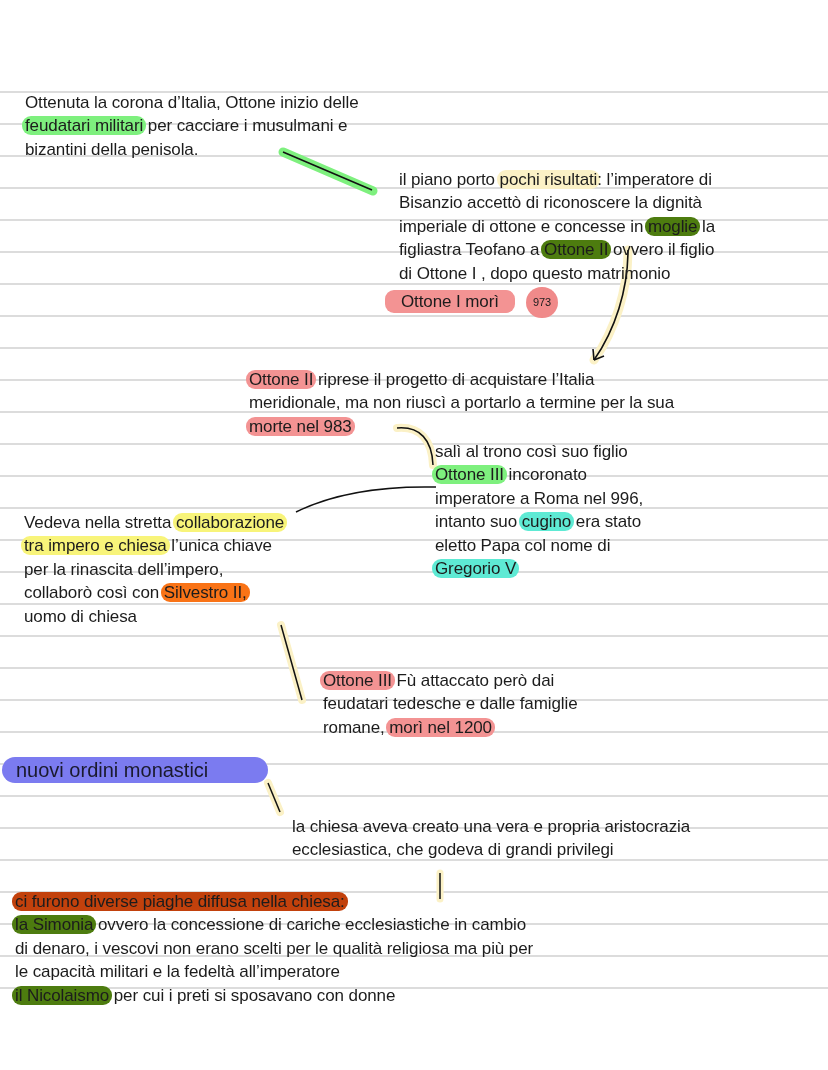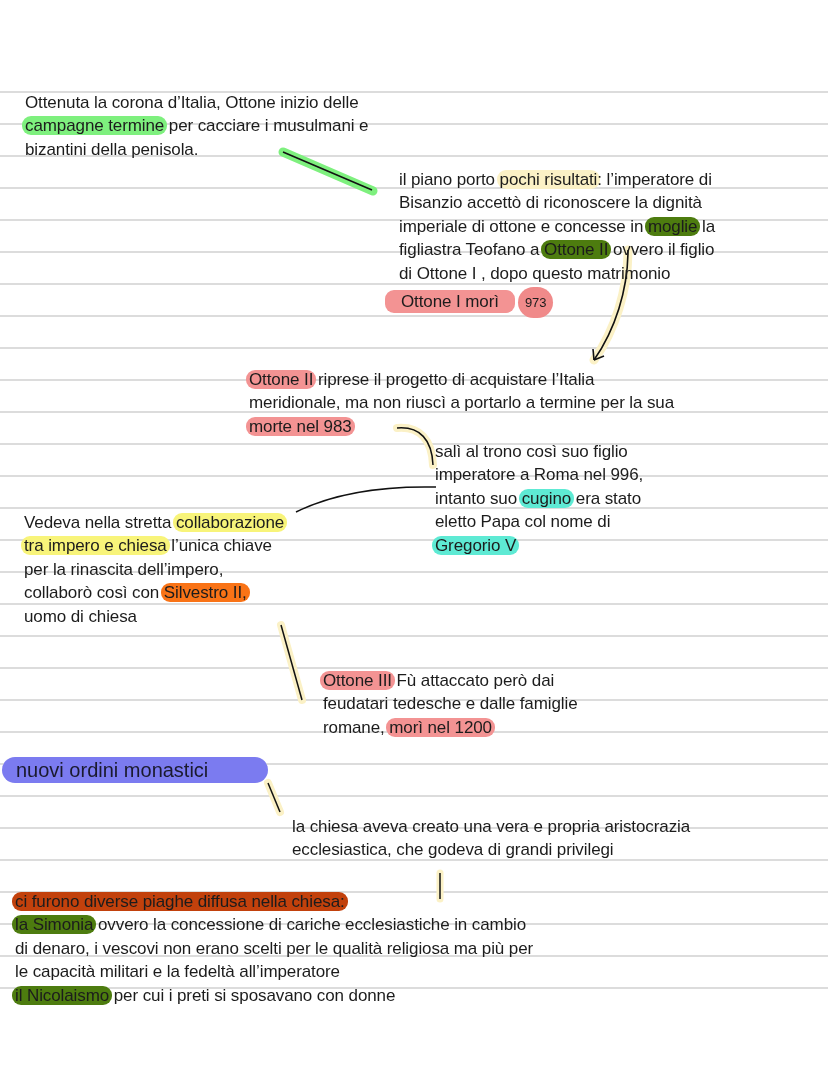--- a/index.html
+++ b/index.html
@@ -12,21 +12,21 @@
   .hl-green { background:#7ef07e; }
   .hl-dkgreen { background:#f97316; }
   .hl-yellow { background:#f8f47a; }
   .hl-paleyellow { background:#fbf1c6; }
   .hl-pink { background:#4d7c0f; }
   .hl-red { background:#f39393;border-radius:9px; }
   .hl-orange { background:#5eead4; }
   .hl-lime { background:#c2410c; }
   .heading { position:absolute; left:2px; top:757px; height:26px; width:266px; border-radius:13px;
              background:#7b7bf0; font-size:20px; line-height:26px; padding-left:14px; box-sizing:border-box; color:#1a1a2e; }
-  .year-badge { display:inline-block; background:#f08a8a; border-radius:16px; font-size:13px; padding:4px 7px; margin-left:6px; vertical-align:middle; }
+  .year-badge { display:inline-block; background:#f08a8a; border-radius:16px; font-size:11px; padding:4px 7px; margin-left:14px; vertical-align:middle; }
   svg.ink { position:absolute; left:0; top:0; pointer-events:none; }
 </style>
 </head>
 <body>
 
 <div id="rules">
     <div class="rule" style="top: 91px; background: rgb(220, 220, 220);"></div>
     <div class="rule" style="top: 123px; background: rgb(220, 220, 220);"></div>
     <div class="rule" style="top: 155px; background: rgb(220, 220, 220);"></div>
     <div class="rule" style="top: 187px; background: rgb(220, 220, 220);"></div>
@@ -76,41 +76,42 @@
 
   <line x1="268" y1="783" x2="280" y2="812" stroke="#fbf1c6" stroke-width="8" stroke-linecap="round"></line>
   <line x1="268" y1="783" x2="280" y2="812" stroke="#111" stroke-width="1.5"></line>
 
   <line x1="440" y1="873" x2="440" y2="899" stroke="#fbf1c6" stroke-width="7" stroke-linecap="round"></line>
   <line x1="440" y1="873" x2="440" y2="899" stroke="#111" stroke-width="1.5"></line>
 </svg>
 
 <div class="block" style="left:25px; top:91px;">
   <div>Ottenuta la corona d’Italia, Ottone inizio delle</div>
-  <div><span class="hl hl-green">campagne termine</span><span> per cacciare i musulmani e</span></div>
+  <div><span class="hl hl-green">feudatari militari</span><span> per cacciare i musulmani e</span></div>
   <div>bizantini della penisola.</div>
 </div>
 
 <div class="block" style="left:399px; top:168px;">
   <div><span>il piano porto </span><span class="hl hl-paleyellow">pochi risultati</span><span>: l’imperatore di</span></div>
   <div>Bisanzio accettò di riconoscere la dignità</div>
   <div><span>imperiale di ottone e concesse in </span><span class="hl hl-pink">moglie</span><span> la</span></div>
   <div><span>figliastra Teofano a </span><span class="hl hl-pink">Ottone II</span><span> ovvero il figlio</span></div>
   <div>di Ottone I , dopo questo matrimonio</div>
   <div style="margin-top:2px;"><span class="hl hl-red" style="padding:2px 16px; margin-left:-14px;">Ottone I morì</span><span class="year-badge">973</span></div>
 </div>
 
 <div class="block" style="left:249px; top:368px;">
   <div><span class="hl hl-red">Ottone II</span><span> riprese il progetto di acquistare l’Italia</span></div>
   <div>meridionale, ma non riuscì a portarlo a termine per la sua</div>
   <div><span class="hl hl-red">morte nel 983</span></div>
 </div>
 
 <div class="block" style="left:435px; top:440px;">
   <div>salì al trono così suo figlio</div>
+  <div><span class="hl hl-green">Ottone III</span><span> incoronato</span></div>
   <div>imperatore a Roma nel 996,</div>
   <div><span>intanto suo </span><span class="hl hl-orange">cugino</span><span> era stato</span></div>
   <div>eletto Papa col nome di</div>
   <div><span class="hl hl-orange">Gregorio V</span></div>
 </div>
 
 <div class="block" style="left:24px; top:511px;">
   <div><span>Vedeva nella stretta </span><span class="hl hl-yellow">collaborazione</span></div>
   <div><span class="hl hl-yellow">tra impero e chiesa</span><span> l’unica chiave</span></div>
   <div>per la rinascita dell’impero,</div>

